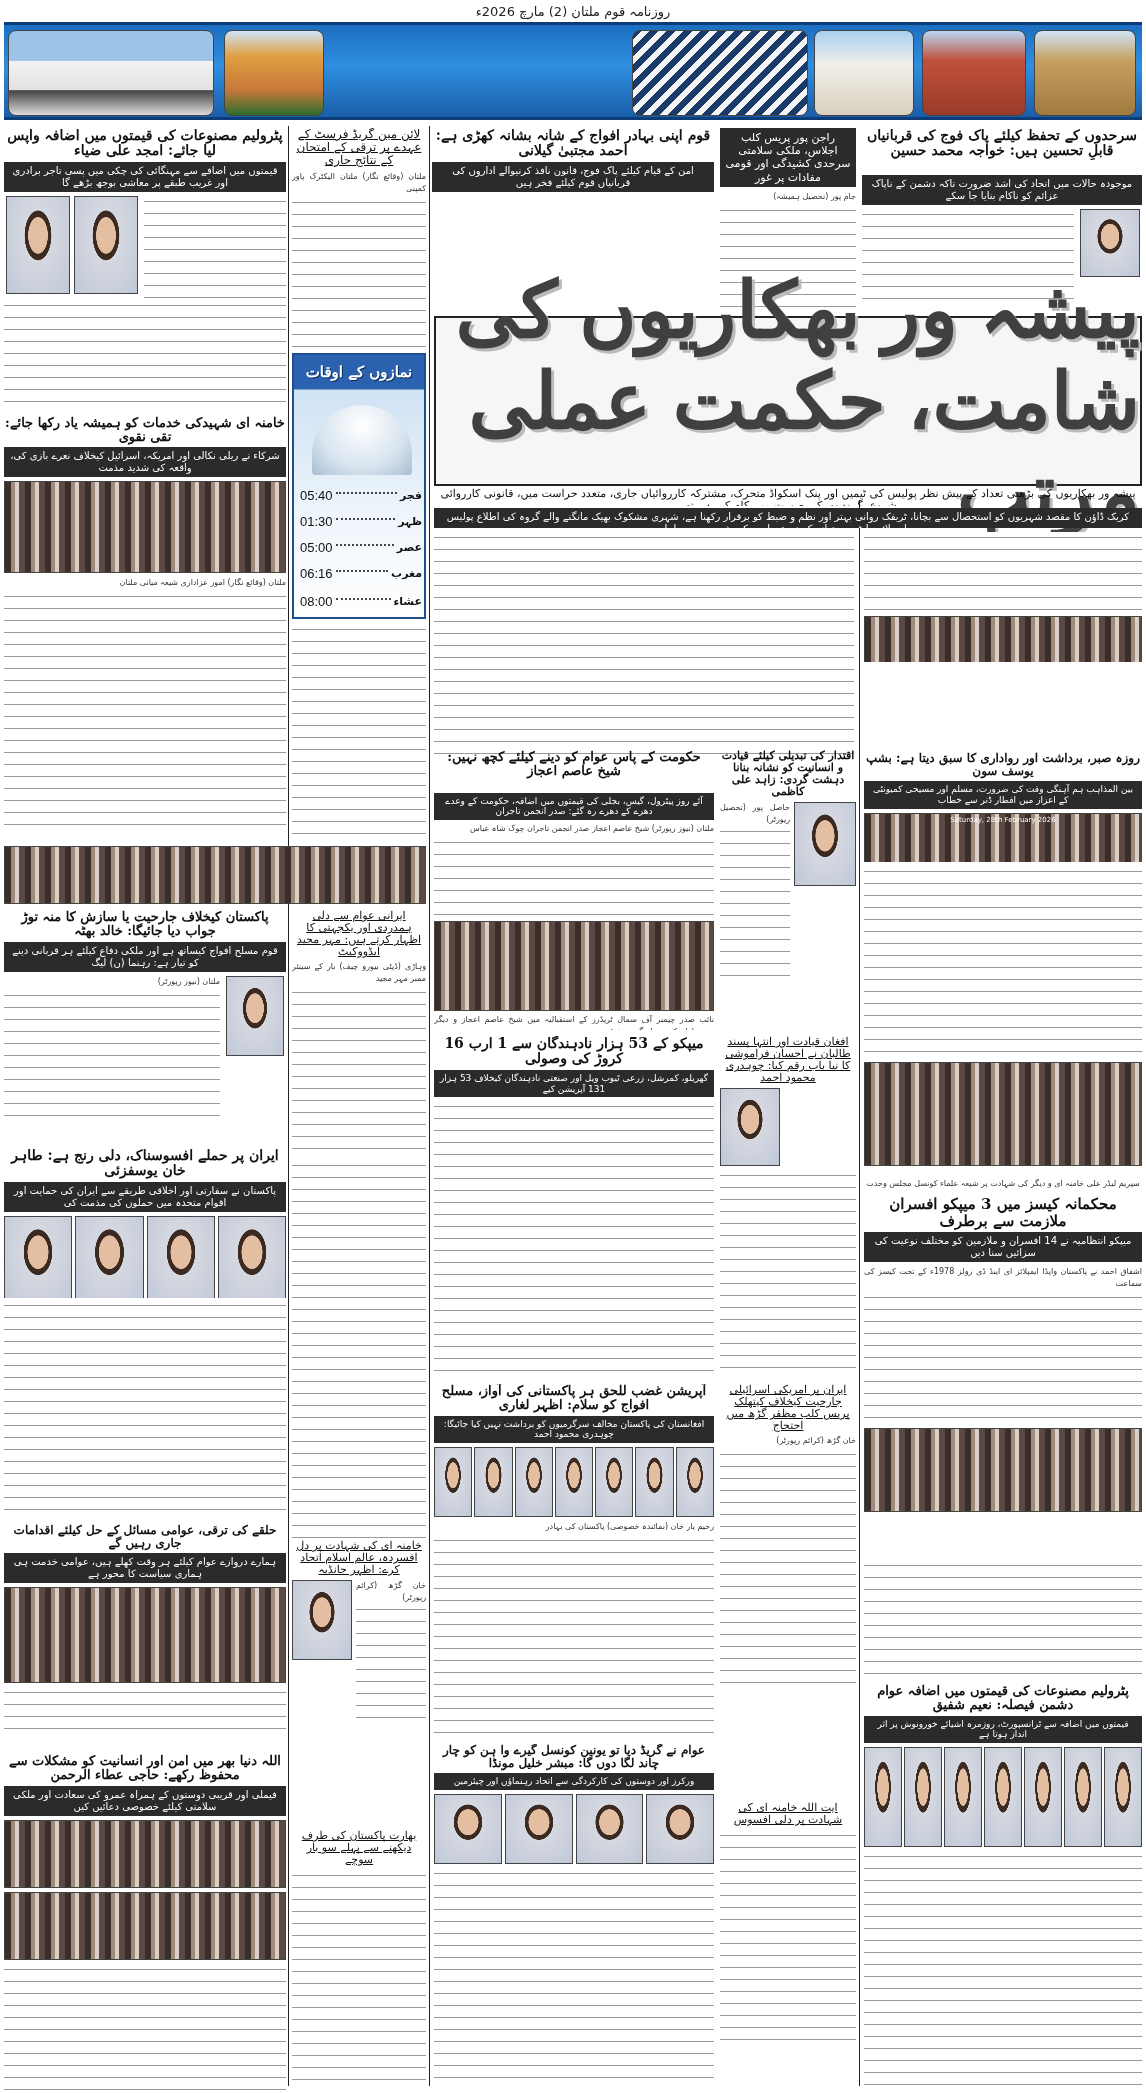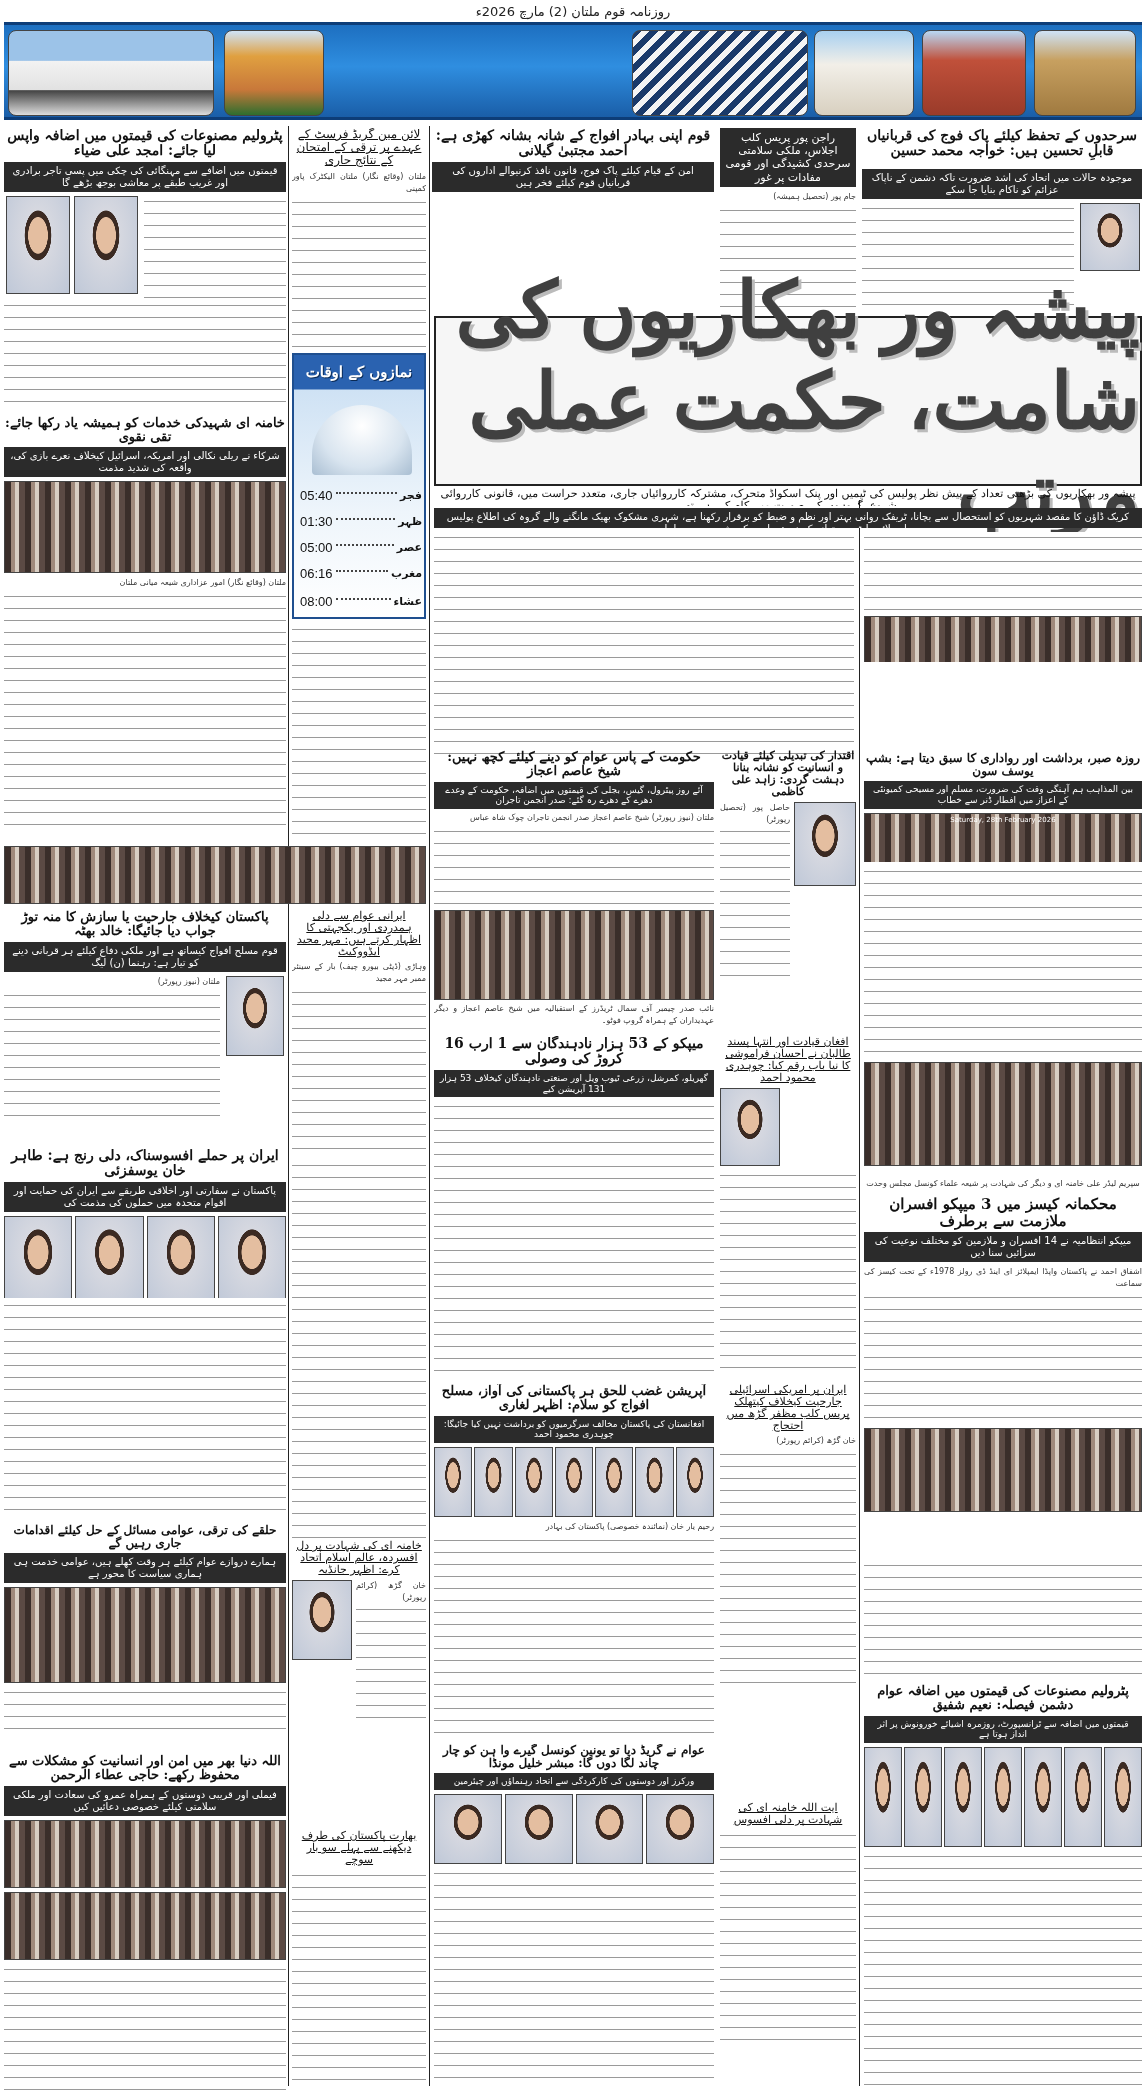--- a/index.html
+++ b/index.html
@@ -36,21 +36,21 @@
   <div class="mh-img photo" style="left:4px;width:206px;background:linear-gradient(180deg,#9cc3e8 0 35%,#f2f2f2 36%,#e2e2e2 70%,#444 71%,#ddd 100%)"></div>
   <div class="mh-img photo" style="left:220px;width:100px;background:linear-gradient(180deg,#cfe3f7 0,#e0a040 30%,#c8783a 70%,#2e6e2e 100%)"></div>
   <div class="mh-img photo" style="left:628px;width:176px;background:repeating-linear-gradient(135deg,#1a3a6a 0 6px,#f4f4f4 6px 12px)"></div>
   <div class="mh-img photo" style="left:810px;width:100px;background:linear-gradient(180deg,#a8d0f0 0,#f2efe8 40%,#d8d0c0 100%)"></div>
   <div class="mh-img photo" style="left:918px;width:104px;background:linear-gradient(180deg,#b8d8f4 0,#c0503a 35%,#9a3b2a 100%)"></div>
   <div class="mh-img photo" style="left:1030px;width:102px;background:linear-gradient(180deg,#cfe3f7 0,#c7a060 35%,#a07a40 100%)"></div>
 </div>
 
 <div class="col" style="left:862px;top:128px;width:280px;height:182px">
   <div class="hd" style="font-size:14px">سرحدوں کے تحفظ کیلئے پاک فوج کی قربانیاں قابلِ تحسین ہیں: خواجہ محمد حسین</div>
-  <div class="bar" style="font-size:10px;margin-top:10px">موجودہ حالات میں اتحاد کی اشد ضرورت تاکہ دشمن کے ناپاک عزائم کو ناکام بنایا جا سکے</div>
+  <div class="bar" style="font-size:10px;margin-top:16px">موجودہ حالات میں اتحاد کی اشد ضرورت تاکہ دشمن کے ناپاک عزائم کو ناکام بنایا جا سکے</div>
   <div style="position:relative;height:140px;margin-top:4px">
     <div class="photo face" style="position:absolute;right:2px;top:0;width:60px;height:68px"></div>
     <div class="txt lines" style="position:absolute;right:68px;left:0;top:0;height:140px"></div>
   </div>
 </div>
 <div class="col" style="left:720px;top:128px;width:136px;height:182px">
   <div class="bar" style="font-size:11px">راجن پور پریس کلب اجلاس، ملکی سلامتی سرحدی کشیدگی اور قومی مفادات پر غور</div>
   <div class="txt" style="margin-top:4px;font-size:8px">جام پور (تحصیل ہمیشہ)</div>
   <div class="lines" style="height:124px;margin-top:2px"></div>
 </div>
@@ -182,21 +182,21 @@
     <div class="lines" style="position:absolute;left:64px;right:0;top:24px;height:120px"></div>
   </div>
 </div>
 <div class="col" style="left:292px;top:1830px;width:134px;height:256px">
   <div class="hd" style="font-size:11px;font-weight:normal;text-decoration:underline">بھارت پاکستان کی طرف دیکھنے سے پہلے سو بار سوچے</div>
   <div class="lines" style="height:220px;margin-top:4px"></div>
 </div>
 
 <div class="col" style="left:434px;top:750px;width:280px;height:280px">
   <div class="hd" style="font-size:13px">حکومت کے پاس عوام کو دینے کیلئے کچھ نہیں: شیخ عاصم اعجاز</div>
-  <div class="bar" style="font-size:9px;margin-top:3px">آئے روز پیٹرول، گیس، بجلی کی قیمتوں میں اضافہ، حکومت کے وعدے دھرے کے دھرے رہ گئے: صدر انجمن تاجران</div>
+  <div class="bar" style="font-size:9px;margin-top:14px">آئے روز پیٹرول، گیس، بجلی کی قیمتوں میں اضافہ، حکومت کے وعدے دھرے کے دھرے رہ گئے: صدر انجمن تاجران</div>
   <div class="txt" style="margin-top:3px">ملتان (نیوز رپورٹر) شیخ عاصم اعجاز صدر انجمن تاجران چوک شاہ عباس</div>
   <div class="lines" style="height:80px;margin-top:2px"></div>
   <div class="photo crowd" style="height:90px;margin-top:4px"></div>
   <div class="txt" style="margin-top:3px">نائب صدر چیمبر آف سمال ٹریڈرز کے استقبالیہ میں شیخ عاصم اعجاز و دیگر عہدیداران کے ہمراہ گروپ فوٹو۔</div>
 </div>
 <div class="col" style="left:720px;top:750px;width:136px;height:260px">
   <div class="hd" style="font-size:11px">اقتدار کی تبدیلی کیلئے قیادت و انسانیت کو نشانہ بنانا دہشت گردی: زاہد علی کاظمی</div>
   <div style="position:relative;height:200px;margin-top:4px">
     <div class="photo face" style="position:absolute;right:0;top:0;width:62px;height:84px"></div>
     <div class="txt" style="position:absolute;left:0;right:66px;top:0">حاصل پور (تحصیل رپورٹر)</div>

